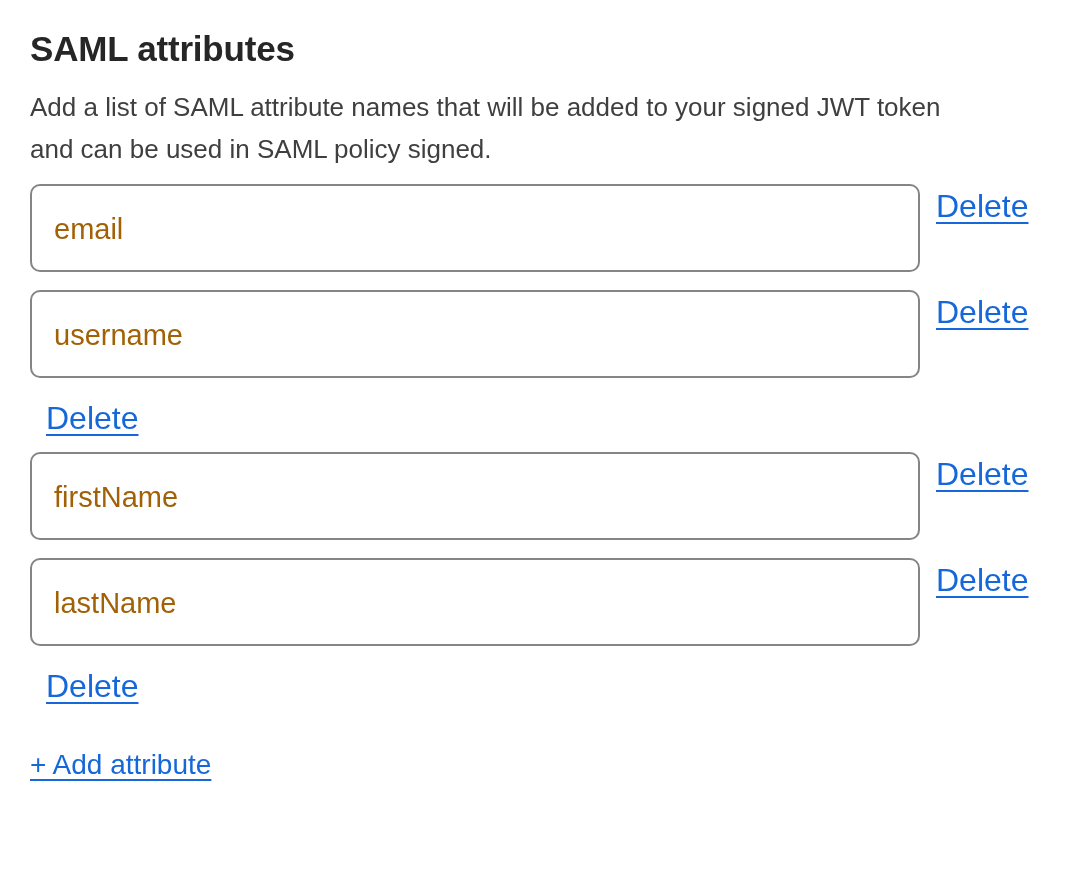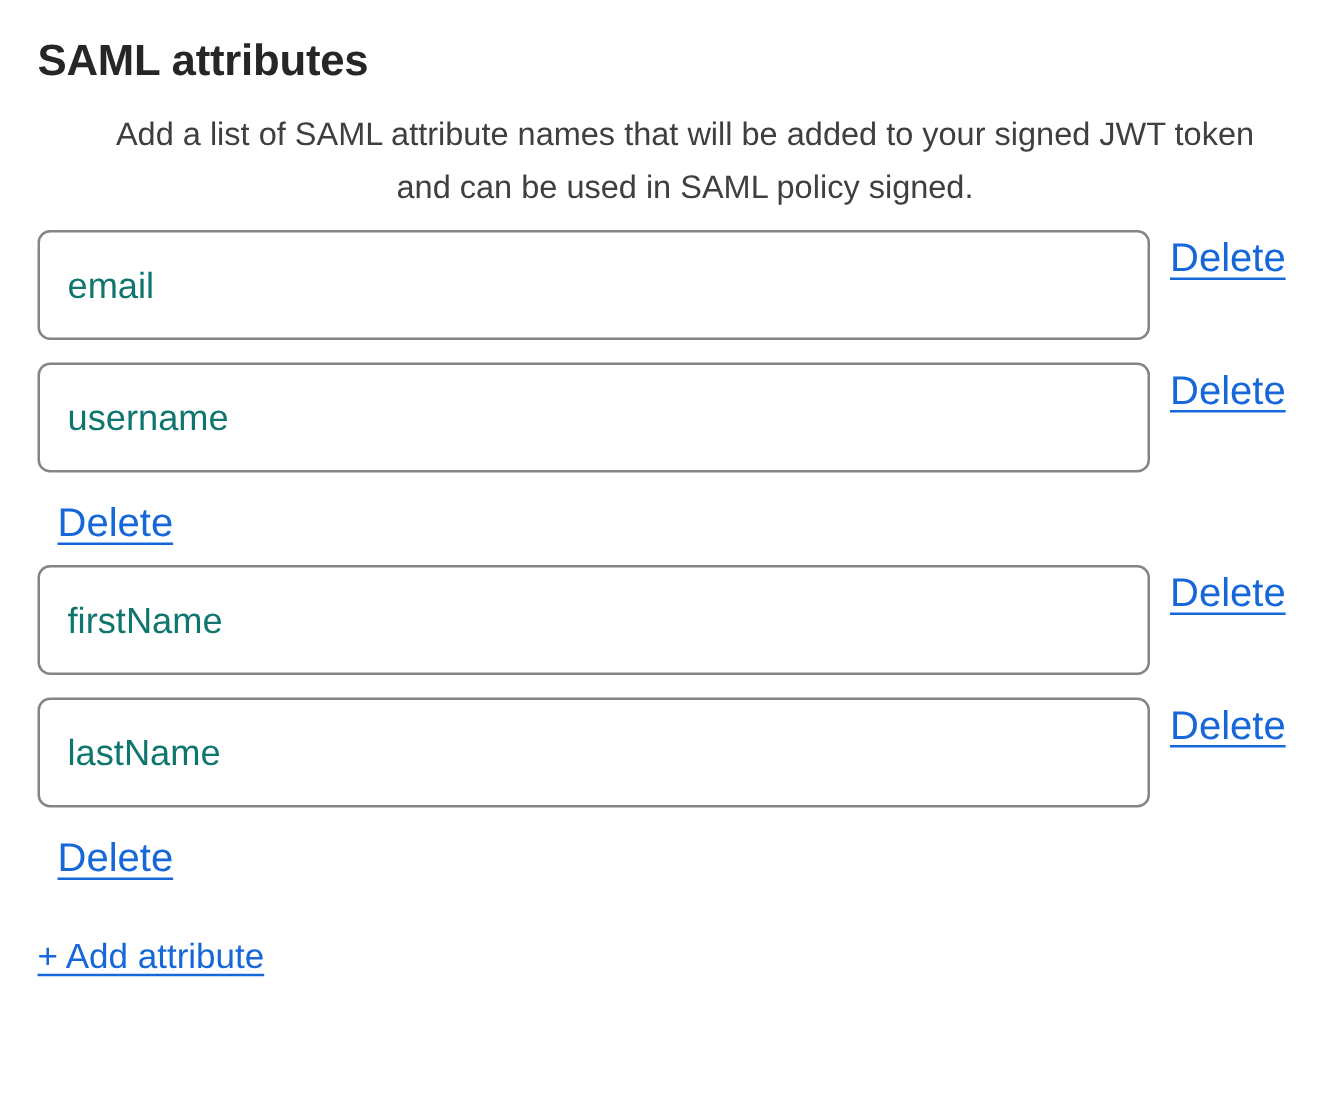--- a/index.html
+++ b/index.html
@@ -21,39 +21,38 @@
     color: #262626;
     line-height: 38px;
     margin-bottom: 18px;
     letter-spacing: -0.2px;
   }
   .section-description {
     font-size: 26px;
     color: #3f3f3f;
     line-height: 42px;
     margin-bottom: 14px;
-    text-align: center;
   }
   .section-description .desc-line {
     display: block;
     white-space: nowrap;
   }
   .attr-row {
     display: flex;
     align-items: flex-start;
     margin-bottom: 18px;
   }
   .attr-input {
     width: 890px;
     height: 88px;
     border: 2px solid #858585;
     border-radius: 10px;
     font-family: "Liberation Sans", sans-serif;
     font-size: 29px;
-    color: #0f766e;
+    color: #a16207;
     padding: 2px 20px 0 22px;
     background: #ffffff;
     outline: none;
   }
   .link {
     color: #1667d9;
     text-decoration: underline;
     text-decoration-thickness: 2px;
     text-underline-offset: 5px;
     cursor: pointer;

